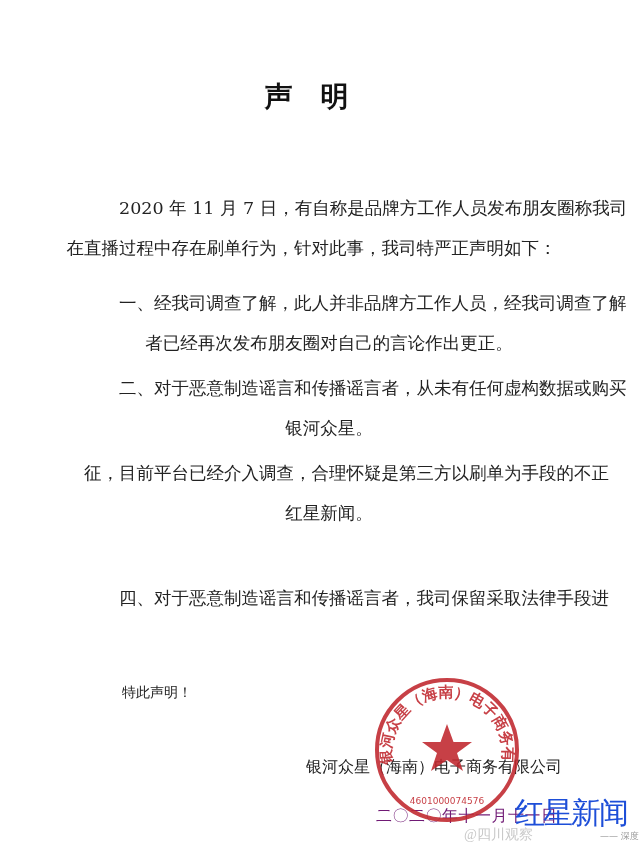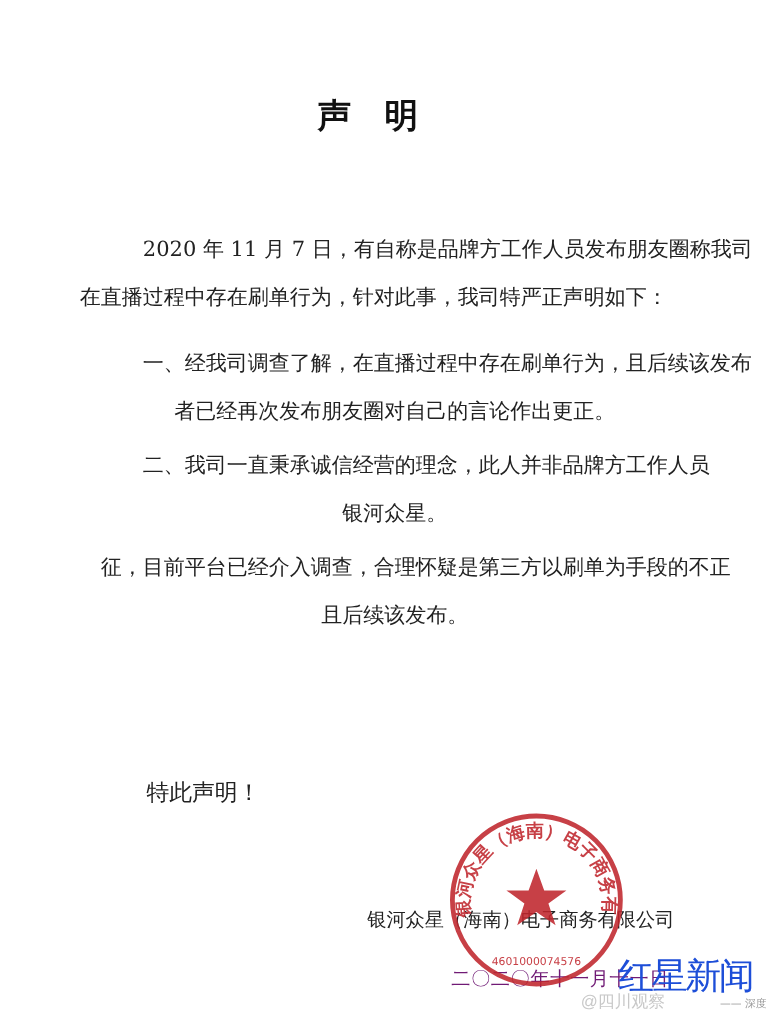--- a/index.html
+++ b/index.html
@@ -17,21 +17,21 @@
       font-size: 17.5px; line-height: 40px; color: #222;
       text-indent: 2em;
     }
     .para .line { display: block; white-space: nowrap; text-align: center; }
     .p0 { top: 188px; }
     .p1 { top: 283px; }
     .p2 { top: 368px; }
     .p3 { top: 453px; }
     .p4 { top: 578px; }
     .closing {
-      position: absolute; left: 122px; top: 648px; font-size: 19px; color: #222;
+      position: absolute; left: 122px; top: 684px; font-size: 14px; color: #222;
     }
     .company {
       position: absolute; left: 306px; top: 757px; font-size: 16px; color: #222;
       font-family: "DejaVu Sans", "Liberation Sans", sans-serif;
     }
     .date {
       position: absolute; left: 376px; top: 806px; font-size: 16px; color: #701a75;
       font-family: "DejaVu Sans", "Liberation Sans", sans-serif; letter-spacing: 0.5px;
     }
     .seal {
@@ -41,50 +41,51 @@
     .watermark-logo {
       position: absolute; left: 515px; top: 793px;
       font-family: "DejaVu Serif", "Liberation Serif", serif; font-weight: normal;
       color: #1d4ed8; font-size: 30px; letter-spacing: -2px;
     }
     .watermark-sub {
       position: absolute; left: 560px; top: 830px; font-size: 9px; color: #9a9a9a;
       font-family: "DejaVu Sans", "Liberation Sans", sans-serif; white-space: nowrap; margin-left: 40px;
     }
     .weibo-mark {
-      position: absolute; left: 484px; top: 826px; font-size: 14px; color: #c8c8c8;
-      font-family: Liberation Sans, sans-serif; white-space: nowrap;
+      position: absolute; left: 464px; top: 826px; font-size: 14px; color: #c8c8c8;
+      font-family: Liberation Serif, serif; white-space: nowrap;
     }
   </style>
 </head>
 <body>
 
 <div class="title">声明</div>
 
 <div class="para p0">
   <span class="line">2020 年 11 月 7 日，有自称是品牌方工作人员发布朋友圈称我司</span>
   <span class="line" style="text-indent:0;margin-left:-2em">在直播过程中存在刷单行为，针对此事，我司特严正声明如下：</span>
 </div>
 
 <div class="para p1">
-  <span class="line">一、经我司调查了解，在直播过程中存在刷单行为，且后续该发布</span>
+  <span class="line">一、经我司调查了解，此人并非品牌方工作人员，经我司调查了解</span>
   <span class="line" style="margin-left:-2em">者已经再次发布朋友圈对自己的言论作出更正。</span>
 </div>
 
 <div class="para p2">
-  <span class="line">二、我司一直秉承诚信经营的理念，此人并非品牌方工作人员</span>
+  <span class="line">二、对于恶意制造谣言和传播谣言者，从未有任何虚构数据或购买</span>
   <span class="line" style="margin-left:-2em">银河众星。</span>
 </div>
 
 <div class="para p3">
   <span class="line" style="margin-left:-2em">征，目前平台已经介入调查，合理怀疑是第三方以刷单为手段的不正</span>
-  <span class="line" style="margin-left:-2em">且后续该发布。</span>
+  <span class="line" style="margin-left:-2em">红星新闻。</span>
 </div>
 
 <div class="para p4">
+  <span class="line">四、对于恶意制造谣言和传播谣言者，我司保留采取法律手段进</span>
 </div>
 
 <div class="closing">特此声明！</div>
 
 <div class="company">银河众星（海南）电子商务有限公司</div>
 <div class="date">二〇二〇年十一月十一日</div>
 
 <svg class="seal" viewBox="0 0 148 148">
   <defs>
     <path id="sealArc" d="M 20 92 A 56 56 0 1 1 128 92"></path>

